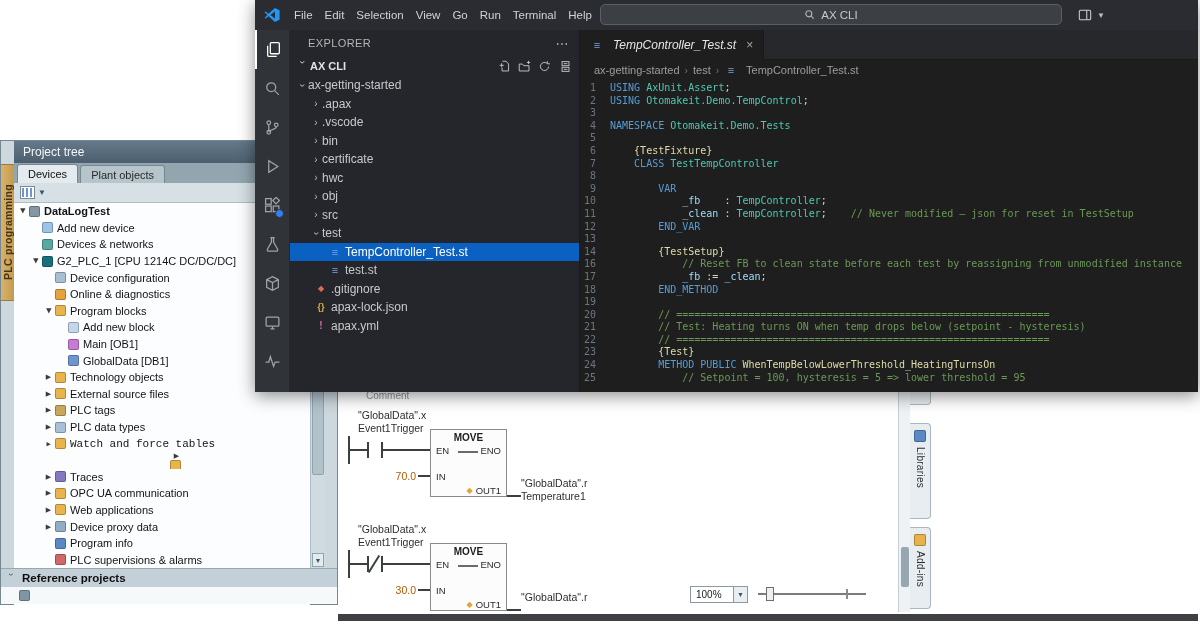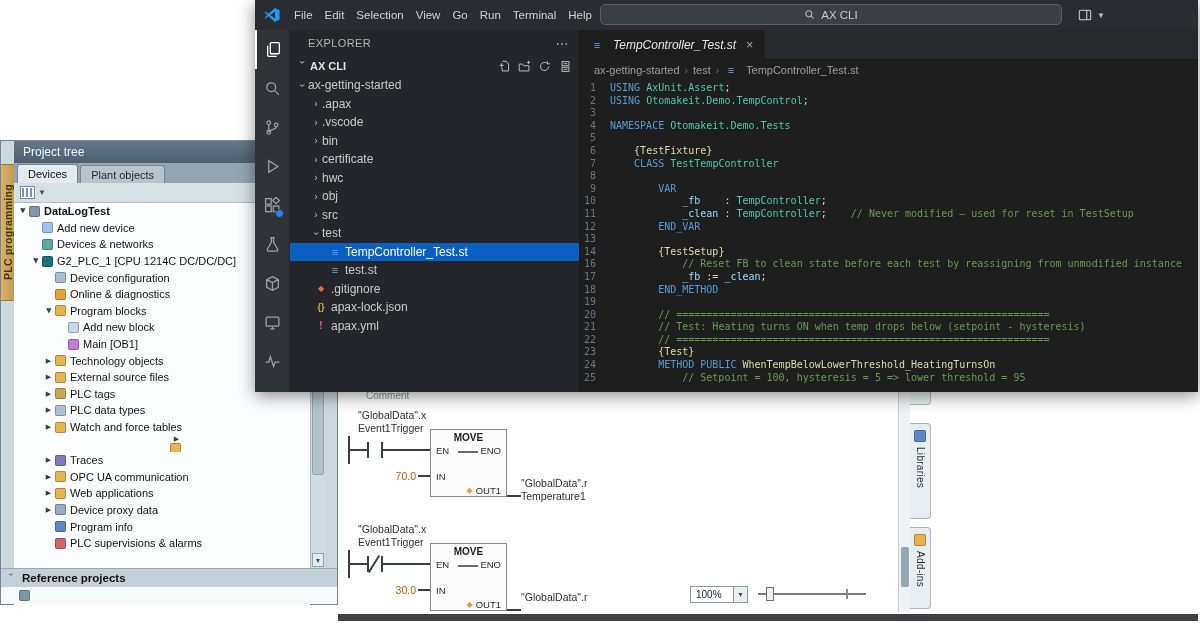--- a/index.html
+++ b/index.html
@@ -189,41 +189,46 @@
       <div class="trow" style="padding-left: 42px;">
         <span class="tarrow"></span>
         <span class="ticon ti-add-block"></span>
         <span>Add new block</span>
       </div>
       <div class="trow" style="padding-left: 42px;">
         <span class="tarrow"></span>
         <span class="ticon ti-ob"></span>
         <span>Main [OB1]</span>
       </div>
+      <div class="trow" style="padding-left: 42px;">
+        <span class="tarrow"></span>
+        <span class="ticon ti-db"></span>
+        <span>GlobalData [DB1]</span>
+      </div>
       <div class="trow" style="padding-left: 29px;">
         <span class="tarrow">▶</span>
         <span class="ticon ti-folder"></span>
         <span>Technology objects</span>
       </div>
       <div class="trow" style="padding-left: 29px;">
         <span class="tarrow">▶</span>
         <span class="ticon ti-folder"></span>
         <span>External source files</span>
       </div>
       <div class="trow" style="padding-left: 29px;">
         <span class="tarrow">▶</span>
         <span class="ticon ti-tags"></span>
         <span>PLC tags</span>
       </div>
       <div class="trow" style="padding-left: 29px;">
         <span class="tarrow">▶</span>
         <span class="ticon ti-datatype"></span>
         <span>PLC data types</span>
       </div>
-      <div class="trow" style="padding-left: 29px;">
+      <div class="trow" style="padding-left: 29px; font-family: Liberation Mono, monospace;">
         <span class="tarrow">▶</span>
         <span class="ticon ti-folder"></span>
         <span>Watch and force tables</span>
       </div>
       <div class="trow" style="padding-left: 29px; flex-direction: column;">
         <span class="tarrow">▶</span>
         <span class="ticon ti-folder"></span>
         <span>Online backups</span>
       </div>
       <div class="trow" style="padding-left: 29px;">
@@ -556,21 +561,21 @@
         <div class="cline"><span class="ln">1</span><span class="ct"><span class="tk-k">USING</span><span class="tk-p"> </span><span class="tk-t">AxUnit.Assert</span><span class="tk-p">;</span></span></div>
         <div class="cline"><span class="ln">2</span><span class="ct"><span class="tk-k">USING</span><span class="tk-p"> </span><span class="tk-t">Otomakeit.Demo.TempControl</span><span class="tk-p">;</span></span></div>
         <div class="cline"><span class="ln">3</span><span class="ct"></span></div>
         <div class="cline"><span class="ln">4</span><span class="ct"><span class="tk-k">NAMESPACE</span><span class="tk-p"> </span><span class="tk-t">Otomakeit.Demo.Tests</span></span></div>
         <div class="cline"><span class="ln">5</span><span class="ct"></span></div>
         <div class="cline"><span class="ln">6</span><span class="ct"><span class="tk-p">    </span><span class="tk-a">{TestFixture}</span></span></div>
         <div class="cline"><span class="ln">7</span><span class="ct"><span class="tk-p">    </span><span class="tk-k">CLASS</span><span class="tk-p"> </span><span class="tk-t">TestTempController</span></span></div>
         <div class="cline"><span class="ln">8</span><span class="ct"></span></div>
         <div class="cline"><span class="ln">9</span><span class="ct"><span class="tk-p">        </span><span class="tk-k">VAR</span></span></div>
         <div class="cline"><span class="ln">10</span><span class="ct"><span class="tk-p">            </span><span class="tk-v">_fb</span><span class="tk-p">    : </span><span class="tk-t">TempController</span><span class="tk-p">;</span></span></div>
-        <div class="cline"><span class="ln">11</span><span class="ct"><span class="tk-p">            </span><span class="tk-v">_clean</span><span class="tk-p"> : </span><span class="tk-t">TempController</span><span class="tk-p">;    </span><span class="tk-c">// Never modified — used for reset in TestSetup</span></span></div>
+        <div class="cline"><span class="ln">11</span><span class="ct"><span class="tk-p">            </span><span class="tk-v">_clean</span><span class="tk-p"> : </span><span class="tk-t">TempController</span><span class="tk-p">;    </span><span class="tk-c">// Never modified — json for reset in TestSetup</span></span></div>
         <div class="cline"><span class="ln">12</span><span class="ct"><span class="tk-p">        </span><span class="tk-k">END_VAR</span></span></div>
         <div class="cline"><span class="ln">13</span><span class="ct"></span></div>
         <div class="cline"><span class="ln">14</span><span class="ct"><span class="tk-p">        </span><span class="tk-a">{TestSetup}</span></span></div>
         <div class="cline"><span class="ln">16</span><span class="ct"><span class="tk-p">            </span><span class="tk-c">// Reset FB to clean state before each test by reassigning from unmodified instance</span></span></div>
         <div class="cline"><span class="ln">17</span><span class="ct"><span class="tk-p">            </span><span class="tk-v">_fb</span><span class="tk-p"> := </span><span class="tk-v">_clean</span><span class="tk-p">;</span></span></div>
         <div class="cline"><span class="ln">18</span><span class="ct"><span class="tk-p">        </span><span class="tk-k">END_METHOD</span></span></div>
         <div class="cline"><span class="ln">19</span><span class="ct"></span></div>
         <div class="cline"><span class="ln">20</span><span class="ct"><span class="tk-p">        </span><span class="tk-c">// ==============================================================</span></span></div>
         <div class="cline"><span class="ln">21</span><span class="ct"><span class="tk-p">        </span><span class="tk-c">// Test: Heating turns ON when temp drops below (setpoint - hysteresis)</span></span></div>
         <div class="cline"><span class="ln">22</span><span class="ct"><span class="tk-p">        </span><span class="tk-c">// ==============================================================</span></span></div>

